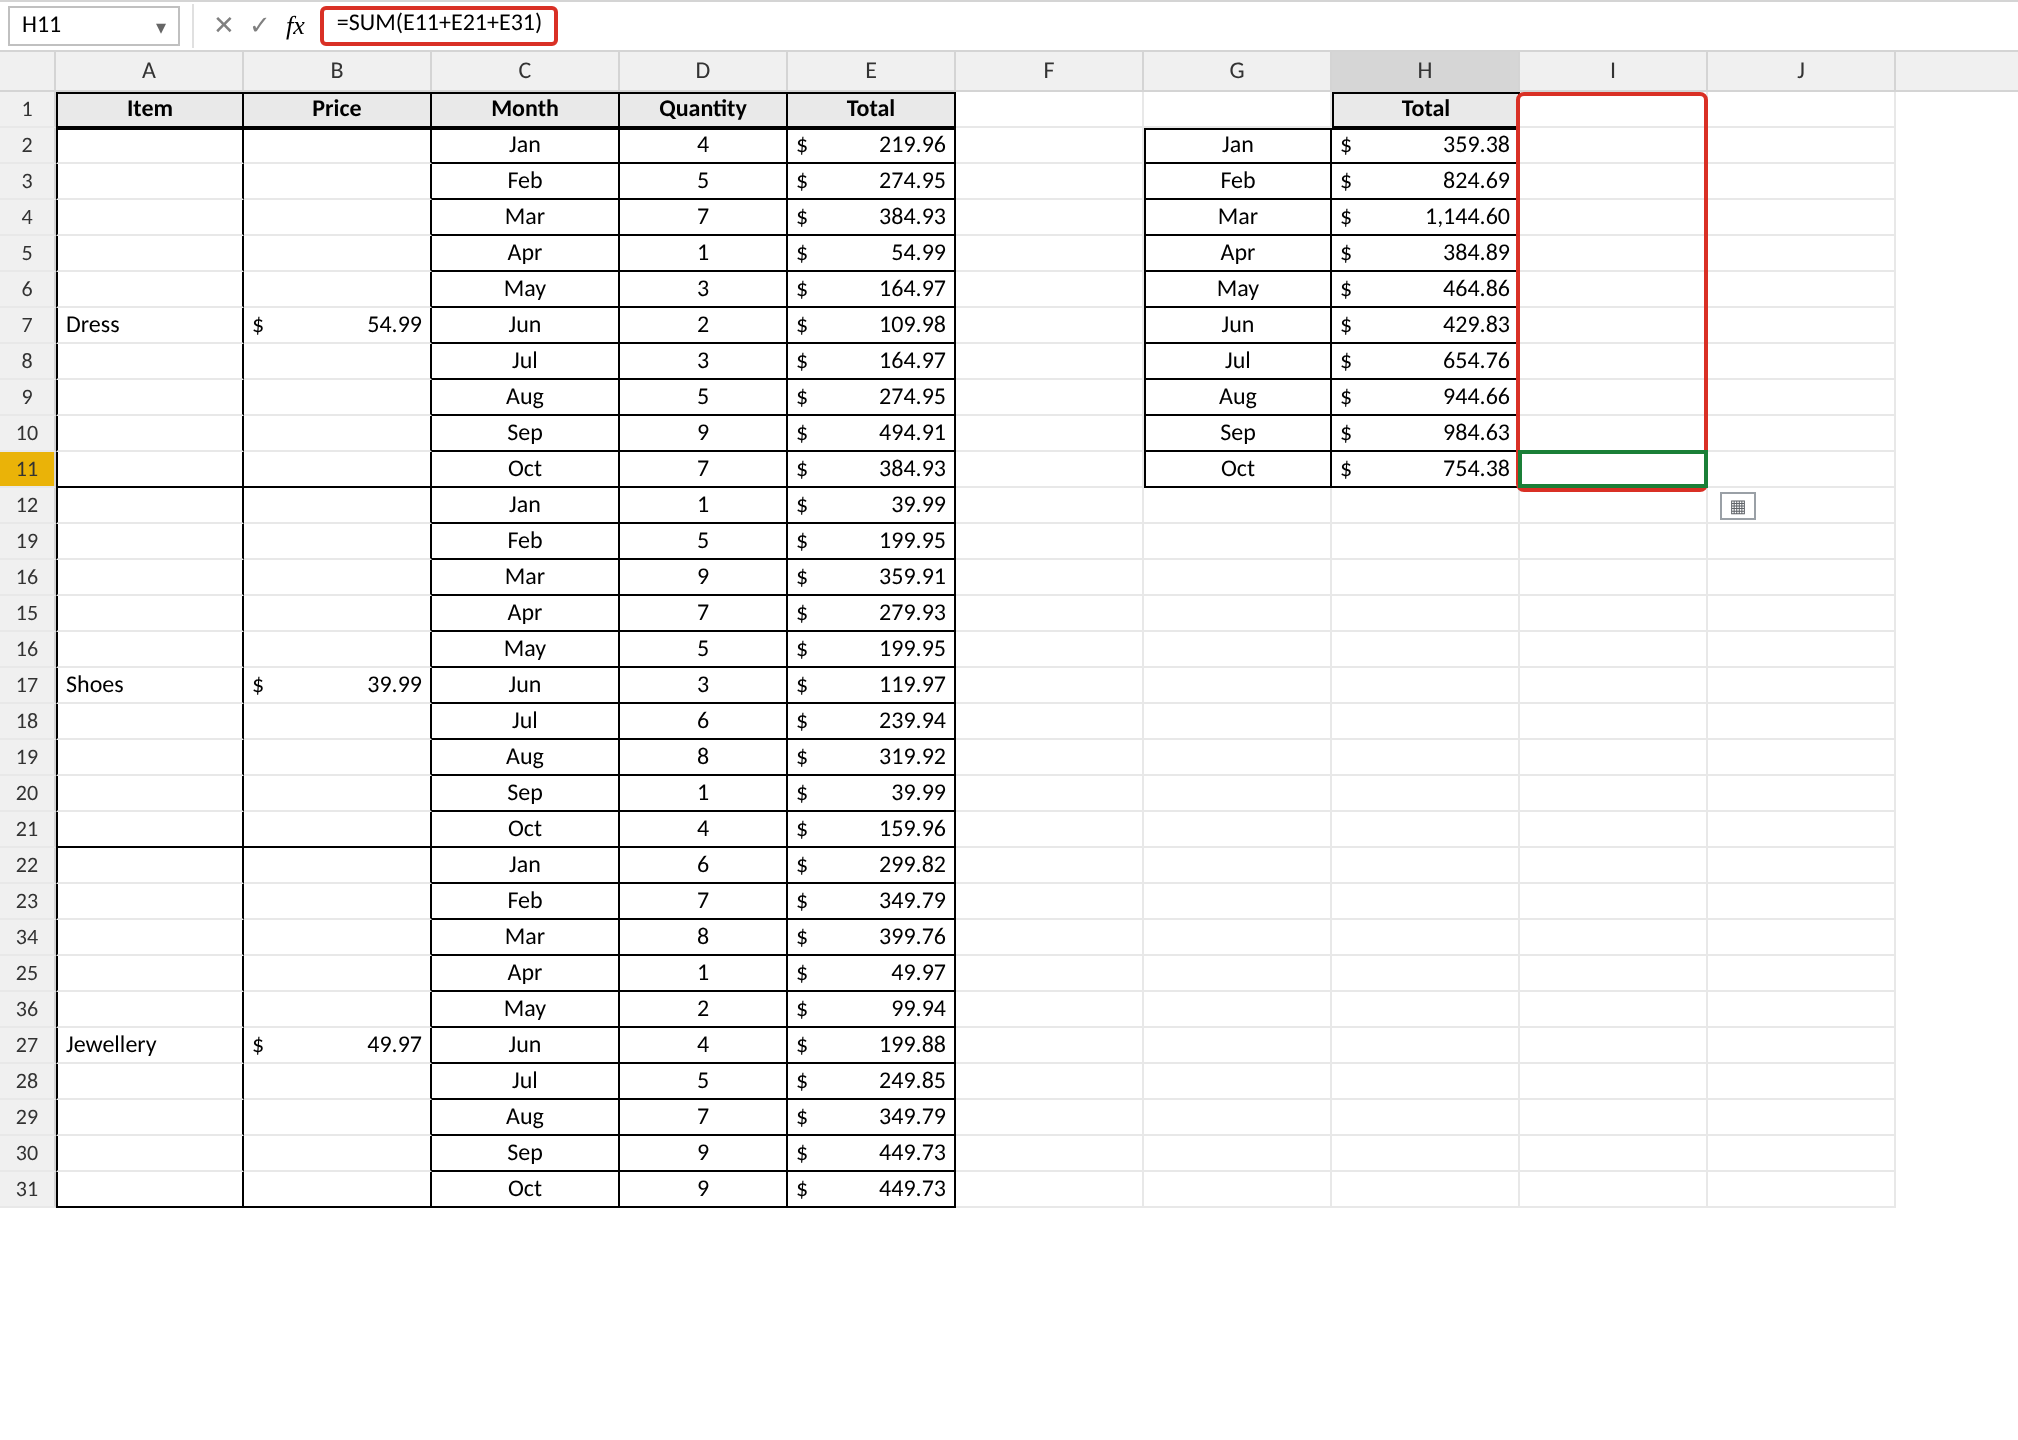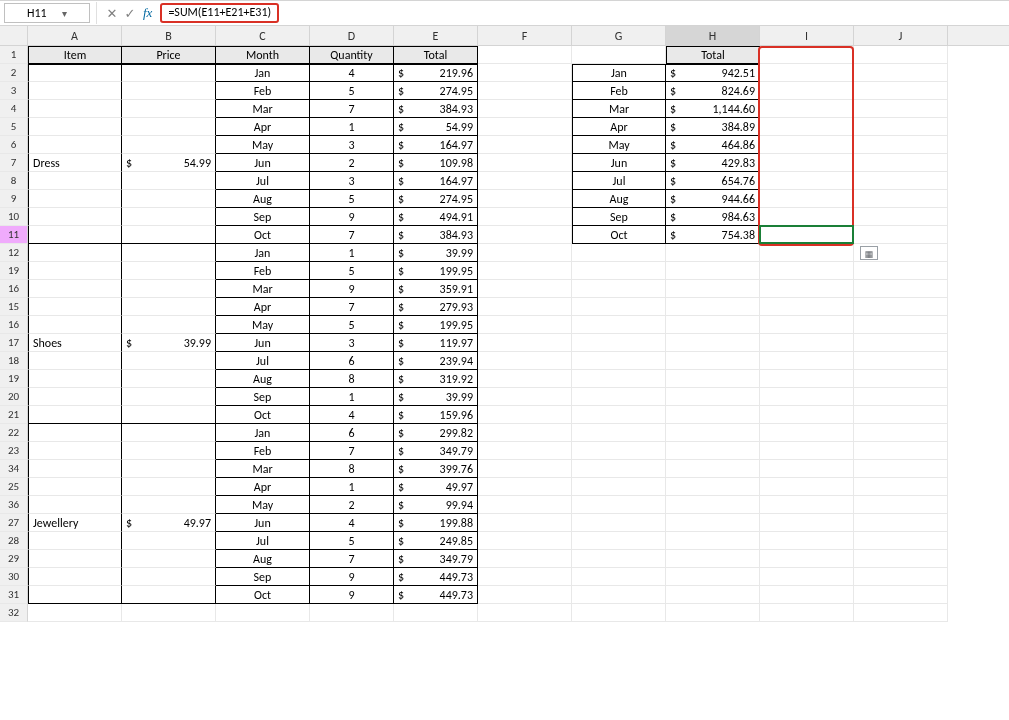--- a/index.html
+++ b/index.html
@@ -20,21 +20,21 @@
     border-top: 1px solid #d4d4d4;
     background: #fff;
     padding: 0 4px;
   }
   .name-box {
     width: 86px;
     height: 20px;
     border: 1px solid #c0c0c0;
     display: flex;
     align-items: center;
-    padding: 0 22px;
+    padding: 0 6px;
     font-size: 12px;
     background:#fff;
     position: relative;
   }
   .name-box-arrow {
     margin-left:auto;
     color:#666;
     font-size:10px;
   }
   .fb-sep {
@@ -43,21 +43,21 @@
   .fb-btn {
     width:18px; height:20px;
     display:flex;align-items:center;justify-content:center;
     color:#808080;
     font-size:13px;
   }
   .fx-label {
     font-style: italic;
     font-family: "Times New Roman", serif;
     font-size:13px;
-    color:#0369a1;
+    color:#000000;
     padding:0 4px;
   }
   .formula-input {
     flex:0 0 auto;
     height:20px;
     border:2px solid #d93025;
     border-radius:3px;
     display:flex;
     align-items:flex-start;
     padding:0 6px;
@@ -95,36 +95,36 @@
     grid-template-columns: 28px 94px 94px 94px 84px 84px 94px 94px 94px 94px 94px;
   }
   .row-h {
     background:#f0f0f0;
     border-right:1px solid #d4d4d4;
     border-bottom:1px solid #e8e8e8;
     display:flex;align-items:center;justify-content:center;
     font-size:11px;
     color:#333;
   }
-  .row-h.sel { background:#f0abfc; }
+  .row-h.sel { background:#eab308; }
   .cell {
     border-right:1px solid #e8e8e8;
     border-bottom:1px solid #e8e8e8;
     display:flex;
     align-items:center;
     font-size:12px;
     padding:0 4px;
     background:#fff;
     position:relative;
   }
   .b-l { border-left:1px solid #000; }
   .b-r { border-right:1px solid #000; }
   .b-t { border-top:1px solid #000; }
   .b-b { border-bottom:1px solid #000; }
-  .bold { font-weight:normal; }
+  .bold { font-weight:bold; }
   .center { justify-content:center; }
   .header-cell { background:#e9e9e9; }
 
   .money {
     display:flex; width:100%;
     justify-content:space-between;
   }
   .money .sym { }
   .money .val { }
 
@@ -245,21 +245,21 @@
             <span class="val">219.96</span>
           </span>
         </div>
         <div class="cell "></div>
         <div class="cell center b-l b-r b-b b-t">
           <span>Jan</span>
         </div>
         <div class="cell b-r b-b b-t">
           <span class="money">
             <span class="sym">$</span>
-            <span class="val">942.51</span>
+            <span class="val">359.38</span>
           </span>
         </div>
         <div class="cell "></div>
         <div class="cell "></div>
       </div>
       <div class="row">
         <div class="row-h">3</div>
         <div class="cell b-l b-r"></div>
         <div class="cell b-r"></div>
         <div class="cell center b-r b-b">
@@ -967,33 +967,20 @@
         </div>
         <div class="cell center b-r b-b">
           <span>9</span>
         </div>
         <div class="cell b-r b-b">
           <span class="money">
             <span class="sym">$</span>
             <span class="val">449.73</span>
           </span>
         </div>
-        <div class="cell "></div>
-        <div class="cell "></div>
-        <div class="cell "></div>
-        <div class="cell "></div>
-        <div class="cell "></div>
-      </div>
-      <div class="row">
-        <div class="row-h">32</div>
-        <div class="cell "></div>
-        <div class="cell "></div>
-        <div class="cell "></div>
-        <div class="cell "></div>
-        <div class="cell "></div>
         <div class="cell "></div>
         <div class="cell "></div>
         <div class="cell "></div>
         <div class="cell "></div>
         <div class="cell "></div>
       </div>
     </div>
 
   <div class="red-box h"></div>
   <div class="active-cell-border"></div>

